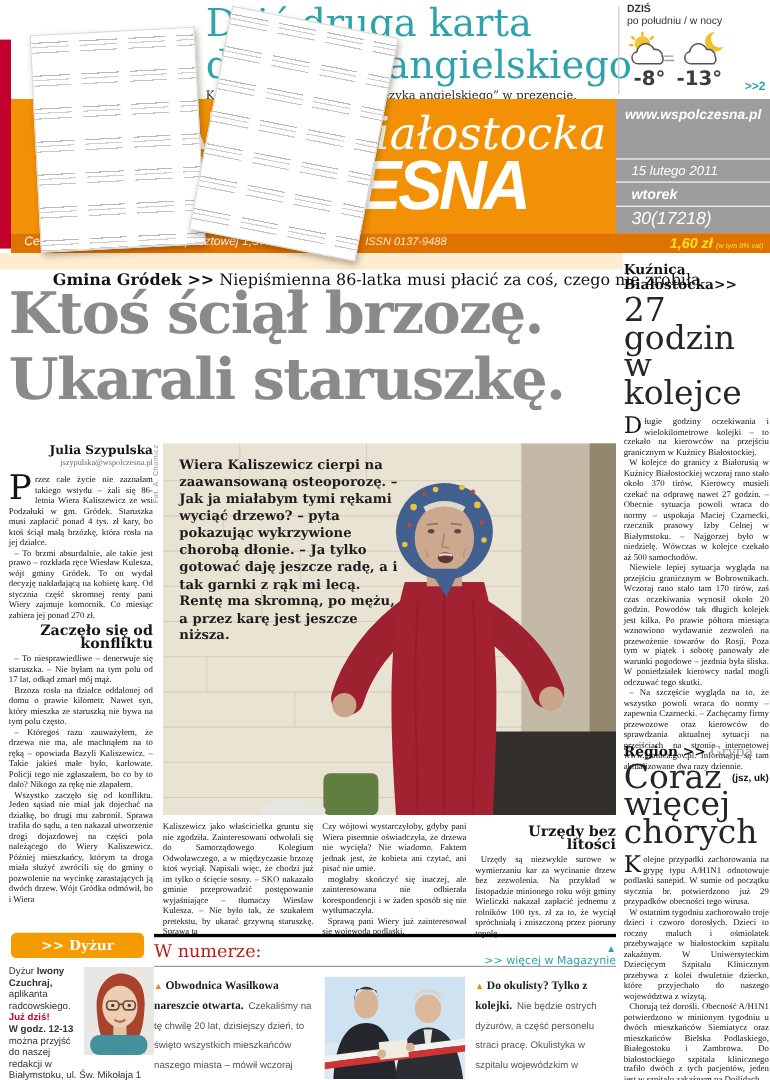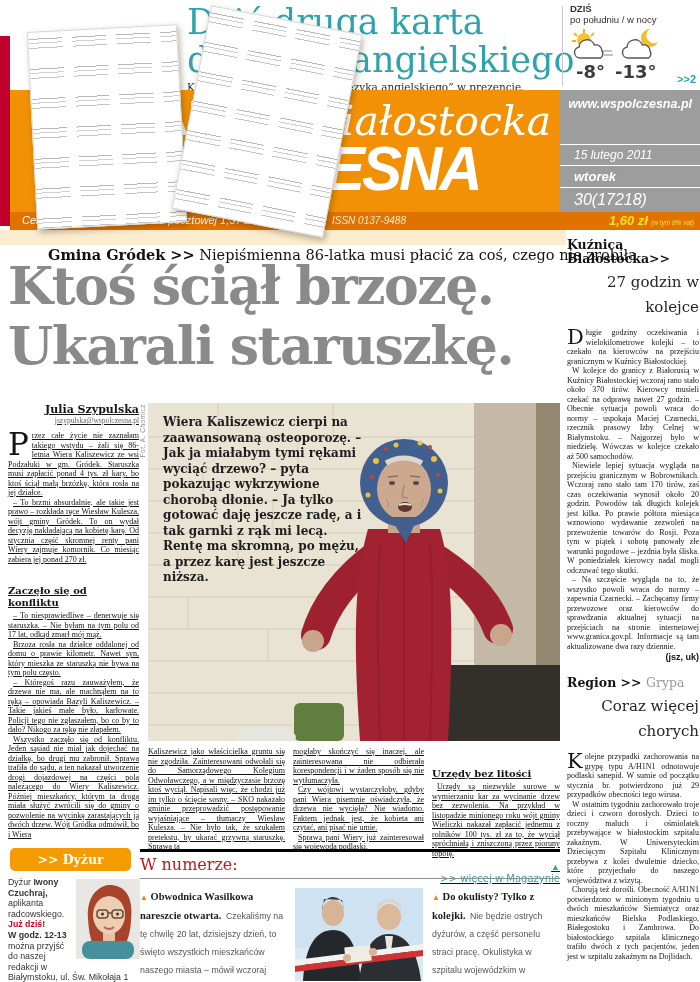--- a/index.html
+++ b/index.html
@@ -48,55 +48,55 @@
   .card1{left:32px;top:28px;width:148px;height:196px;transform:rotate(-3deg);}
   .card2{left:190px;top:18px;width:152px;height:205px;transform:rotate(11deg);}
 
   
   .kicker{position:absolute;left:12px;top:246px;font-family:"DejaVu Serif",serif;font-size:14.5px;color:#111;white-space:nowrap;}
   .k-b{font-weight:bold;margin-left:36px;}
   .headline{position:absolute;left:8px;top:256px;width:552px;font-family:"DejaVu Serif",serif;font-weight:bold;
             font-size:52px;line-height:60px;letter-spacing:-1.5px;color:#8a8a8a;}
 
   
-  .col{position:absolute;font-family:"Liberation Serif",serif;font-size:8px;line-height:9.5px;text-align:justify;color:#141414;text-decoration:underline;}
+  .col{position:absolute;font-family:"Liberation Serif",serif;font-size:8px;line-height:9.5px;text-align:justify;color:#141414;}
   .col p{margin:0;text-indent:5px;}
   .col p.dc{text-indent:0;}
   .cont p:first-child{text-indent:0;}
   .col1{left:8px;top:404px;width:131px;}
   .col2{left:148px;top:747px;width:137px;}
   .col3{left:293px;top:747px;width:131px;}
   .col4{left:432px;top:747px;width:128px;}
   .byline{text-align:right;margin-bottom:5px;line-height:11px;}
   .by-name{font-family:"DejaVu Serif",serif;font-weight:bold;font-size:11px;}
   .by-mail{font-size:7.5px;color:#666;}
   .dc::first-letter{float:left;font-family:"DejaVu Serif",serif;font-size:31px;line-height:25px;padding:1px 3px 0 0;}
   .sb .dc::first-letter{font-size:21px;line-height:17px;padding:1px 2px 0 0;}
-  .subhd{font-family:"DejaVu Serif",serif;font-weight:bold;font-size:10px;line-height:12px;margin:21px 0 2px;text-align:left;}
+  .subhd{font-family:"DejaVu Serif",serif;font-weight:bold;font-size:13px;line-height:12px;margin:4px 0 2px;text-align:right;}
   .more{text-align:right;margin-top:4px;color:#2fa3ab;line-height:11px;}
   .more .tri{display:block;font-size:9px;}
   .more-text{font-family:"DejaVu Sans",sans-serif;font-size:10px;margin-top:14px;}
 
   
   .main-photo{position:absolute;left:148px;top:403px;width:412px;height:338px;z-index:1;}
   .photo-caption{position:absolute;left:15px;top:12px;width:200px;font-family:"DejaVu Serif",serif;font-weight:bold;
                  font-size:12px;line-height:15.5px;color:#1d1d1d;text-align:left;}
   .photo-credit{position:absolute;left:139px;top:404px;writing-mode:vertical-rl;transform:rotate(180deg);
                 font-size:6.5px;color:#8c8c8c;letter-spacing:.5px;}
 
   
   .sb{position:absolute;left:567px;width:132px;font-family:"Liberation Serif",serif;font-size:8px;line-height:9.5px;text-align:justify;}
   .sb p{margin:0;text-indent:5px;}
   .sb p.dc{text-indent:0;}
   .sb1{top:238px;}
   .sb2{top:676px;}
   .sb-kicker{font-family:"DejaVu Serif",serif;font-weight:bold;font-size:12.5px;line-height:14px;text-align:left;}
   .sb-kicker .gray{color:#9b9b9b;font-weight:normal;}
-  .sb-h{font-family:"DejaVu Serif",serif;font-weight:normal;font-size:15px;line-height:25px;color:#262626;
-        margin:4px 0 8px;text-align:right;}
+  .sb-h{font-family:"DejaVu Serif",serif;font-weight:normal;font-size:30px;line-height:25px;color:#262626;
+        margin:4px 0 8px;text-align:left;}
   .sig{text-align:right;font-family:"Liberation Sans",sans-serif;font-weight:bold;font-size:9px;margin-top:2px;}
 
   
   .dyzur-banner{position:absolute;left:10px;top:848px;width:121px;height:23px;background:#f49b00;border-radius:5px;
                 color:#fff;font-family:"DejaVu Serif",serif;font-weight:bold;font-size:12.5px;line-height:23px;text-align:center;}
   .dyzur-body{position:absolute;left:8px;top:877px;width:132px;font-size:8.8px;line-height:10.6px;color:#333;}
   .dyzur-photo{float:right;width:64px;height:80px;margin:2px 0 3px 4px;}
   .dy-bold{font-weight:bold;}
   .dy-alert{display:block;color:#d1001f;font-weight:bold;}
   .dy-hours{display:block;font-weight:bold;}
@@ -278,22 +278,22 @@
     <div class="photo-caption">Wiera Kaliszewicz cierpi na zaawansowaną osteoporozę. – Jak ja miałabym tymi rękami wyciąć drzewo? – pyta pokazując wykrzywione chorobą dłonie. – Ja tylko gotować daję jeszcze radę, a i tak garnki z rąk mi lecą. Rentę ma skromną, po mężu, a przez karę jest jeszcze niższa.</div>
   </div>
 
   <div class="col col2 cont">
     <div class="plist">
         <p>Kaliszewicz jako właścicielka gruntu się nie zgodziła. Zainteresowani odwołali się do Samorządowego Kolegium Odwoławczego, a w międzyczasie brzozę ktoś wyciął. Napisali więc, że chodzi już im tylko o ścięcie sosny. – SKO nakazało gminie przeprowadzić postępowanie wyjaśniające – tłumaczy Wiesław Kulesza. – Nie było tak, że szukałem pretekstu, by ukarać grzywną staruszkę. Sprawa ta</p>
       </div>
   </div>
   <div class="col col3 cont">
     <div class="plist">
+        <p>Czy wójtowi wystarczyłoby, gdyby pani Wiera pisemnie oświadczyła, że drzewa nie wycięła? Nie wiadomo. Faktem jednak jest, że kobieta ani czytać, ani pisać nie umie.</p>
         <p>mogłaby skończyć się inaczej, ale zainteresowana nie odbierała korespondencji i w żaden sposób się nie wytłumaczyła.</p>
-        <p>Czy wójtowi wystarczyłoby, gdyby pani Wiera pisemnie oświadczyła, że drzewa nie wycięła? Nie wiadomo. Faktem jednak jest, że kobieta ani czytać, ani pisać nie umie.</p>
         <p>Sprawą pani Wiery już zainteresował się wojewoda podlaski.</p>
       </div>
   </div>
   <div class="col col4">
     <h3 class="subhd">Urzędy bez litości</h3>
     <div class="plist">
         <p>Urzędy są niezwykle surowe w wymierzaniu kar za wycinanie drzew bez zezwolenia. Na przykład w listopadzie minionego roku wójt gminy Wieliczki nakazał zapłacić jednemu z rolników 100 tys. zł za to, że wyciął spróchniałą i zniszczoną przez pioruny topolę.</p>
       </div>
     <div class="more">
       <span class="tri">▲</span>

